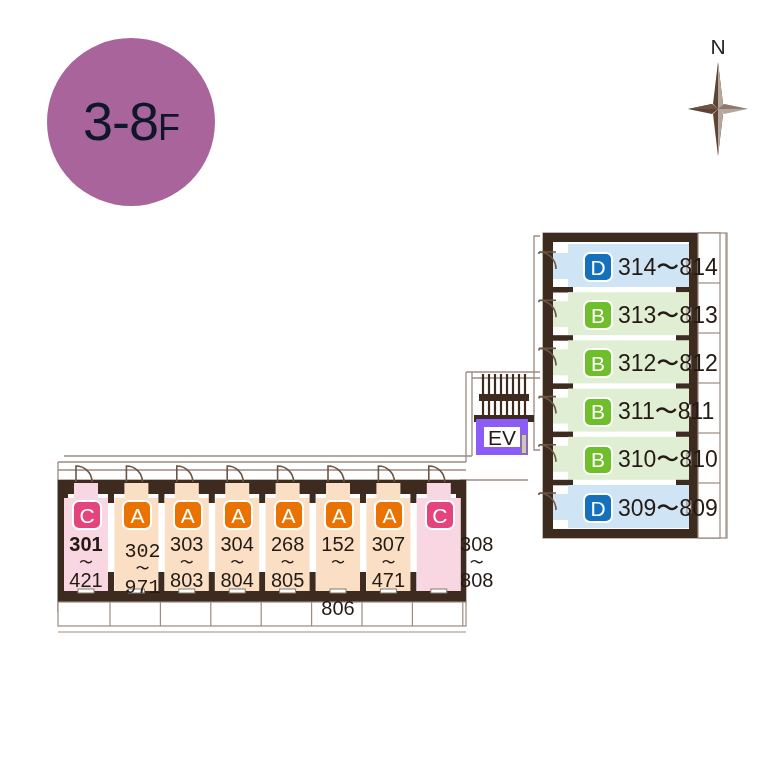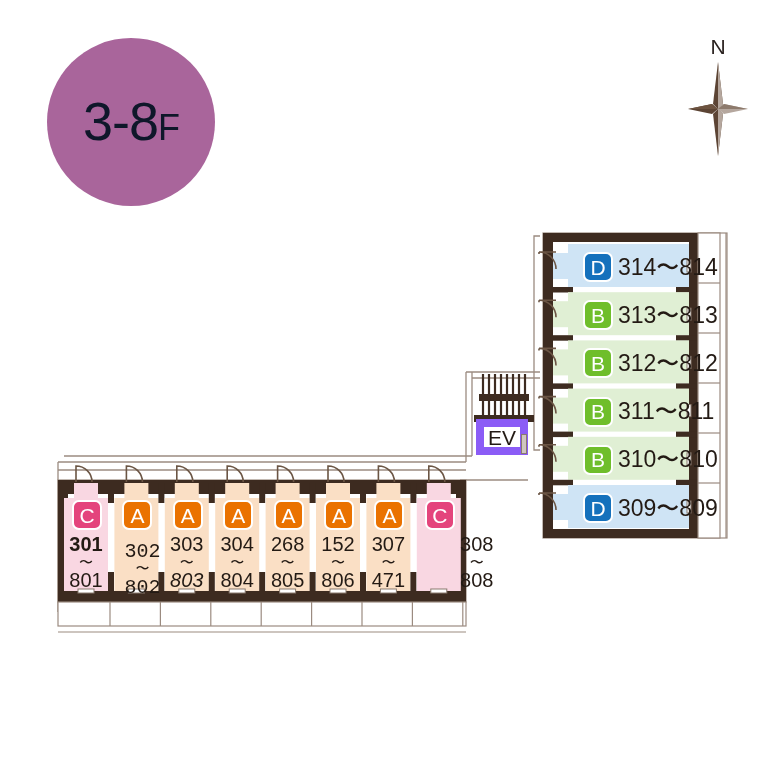--- a/index.html
+++ b/index.html
@@ -292,41 +292,41 @@
       <div class="rw-label" style="left: 583px; top: 444.8px; height: 30px;">
         <div class="badge" style="position: relative; width: 30px; height: 30px; font-size: 21px; background: rgb(111, 190, 43);">B</div>
         <div class="rw-num">310〜810</div>
       </div>
       <div class="rw-label" style="left: 583px; top: 493px; height: 30px;">
         <div class="badge" style="position: relative; width: 30px; height: 30px; font-size: 21px; background: rgb(21, 113, 188);">D</div>
         <div class="rw-num">309〜809</div>
       </div>
       <div style="position: absolute; left: 64px; top: 498px; width: 44px; height: 93px;">
         <div class="badge" style="left: 8px; top: 2px; width: 30px; height: 30px; font-size: 21px; background: rgb(228, 68, 124);">C</div>
-        <div class="room-no" style="left: 0px; top: 36px; width: 44px; font-size: 20px;"><div style="line-height: 1.05; font-weight: bold;">301</div><div style="font-size: 14px; line-height: 1.1;">〜</div><div style="line-height: 1.05;">801</div></div>
+        <div class="room-no" style="left: 0px; top: 36px; width: 44px; font-size: 20px;"><div style="line-height: 1.05; font-weight: bold;">301</div><div style="font-size: 14px; line-height: 1.1;">〜</div><div style="line-height: 1.05;">421</div></div>
       </div>
       <div style="position: absolute; left: 114.4px; top: 498px; width: 44px; height: 93px;">
         <div class="badge" style="left: 8px; top: 2px; width: 30px; height: 30px; font-size: 21px; background: rgb(234, 114, 0);">A</div>
-        <div class="room-no" style="left: 0px; top: 43px; width: 56px; font-size: 20px; font-family: Liberation Mono, monospace;"><div style="line-height: 1.05;">302</div><div style="font-size: 14px; line-height: 1.1;">〜</div><div style="line-height: 1.05;">802</div></div>
+        <div class="room-no" style="left: 0px; top: 43px; width: 56px; font-size: 20px; font-family: Liberation Mono, monospace;"><div style="line-height: 1.05;">302</div><div style="font-size: 14px; line-height: 1.1;">〜</div><div style="line-height: 1.05;">971</div></div>
       </div>
       <div style="position: absolute; left: 164.8px; top: 498px; width: 44px; height: 93px;">
         <div class="badge" style="left: 8px; top: 2px; width: 30px; height: 30px; font-size: 21px; background: rgb(234, 114, 0);">A</div>
-        <div class="room-no" style="left: 0px; top: 36px; width: 44px; font-size: 20px;"><div style="line-height: 1.05;">303</div><div style="font-size: 14px; line-height: 1.1;">〜</div><div style="line-height: 1.05; font-style: italic;">803</div></div>
+        <div class="room-no" style="left: 0px; top: 36px; width: 44px; font-size: 20px;"><div style="line-height: 1.05;">303</div><div style="font-size: 14px; line-height: 1.1;">〜</div><div style="line-height: 1.05;">803</div></div>
       </div>
       <div style="position: absolute; left: 215.2px; top: 498px; width: 44px; height: 93px;">
         <div class="badge" style="left: 8px; top: 2px; width: 30px; height: 30px; font-size: 21px; background: rgb(234, 114, 0);">A</div>
         <div class="room-no" style="left: 0px; top: 36px; width: 44px; font-size: 20px;"><div style="line-height: 1.05;">304</div><div style="font-size: 14px; line-height: 1.1;">〜</div><div style="line-height: 1.05;">804</div></div>
       </div>
       <div style="position: absolute; left: 265.6px; top: 498px; width: 44px; height: 93px;">
         <div class="badge" style="left: 8px; top: 2px; width: 30px; height: 30px; font-size: 21px; background: rgb(234, 114, 0);">A</div>
         <div class="room-no" style="left: 0px; top: 36px; width: 44px; font-size: 20px;"><div style="line-height: 1.05;">268</div><div style="font-size: 14px; line-height: 1.1;">〜</div><div style="line-height: 1.05; text-align: center;">805</div></div>
       </div>
       <div style="position: absolute; left: 316px; top: 498px; width: 44px; height: 93px;">
         <div class="badge" style="left: 8px; top: 2px; width: 30px; height: 30px; font-size: 21px; background: rgb(234, 114, 0);">A</div>
-        <div class="room-no" style="left: 0px; top: 36px; width: 44px; font-size: 20px;"><div style="line-height: 1.05;">152</div><div style="font-size: 14px; line-height: 1.1;">〜</div><div style="line-height: 1.05;">806</div></div>
+        <div class="room-no" style="left: 0px; top: 36px; width: 44px; font-size: 20px;"><div style="line-height: 1.05;">152</div><div style="font-size: 14px; line-height: 1.1;">〜</div><div style="line-height: 1.05; margin-top: 28px;">806</div></div>
       </div>
       <div style="position: absolute; left: 366.4px; top: 498px; width: 44px; height: 93px;">
         <div class="badge" style="left: 8px; top: 2px; width: 30px; height: 30px; font-size: 21px; background: rgb(234, 114, 0);">A</div>
         <div class="room-no" style="left: 0px; top: 36px; width: 44px; font-size: 20px;"><div style="line-height: 1.05;">307</div><div style="font-size: 14px; line-height: 1.1;">〜</div><div style="line-height: 1.05;">471</div></div>
       </div>
       <div style="position: absolute; left: 416.8px; top: 498px; width: 44px; height: 93px;">
         <div class="badge" style="left: 8px; top: 2px; width: 30px; height: 30px; font-size: 21px; background: rgb(228, 68, 124);">C</div>
         <div class="room-no" style="left: 0px; top: 36px; width: 44px; font-size: 20px; margin-left: 38px;"><div style="line-height: 1.05;">308</div><div style="font-size: 14px; line-height: 1.1;">〜</div><div style="line-height: 1.05;">808</div></div>
       </div>
     </div>

